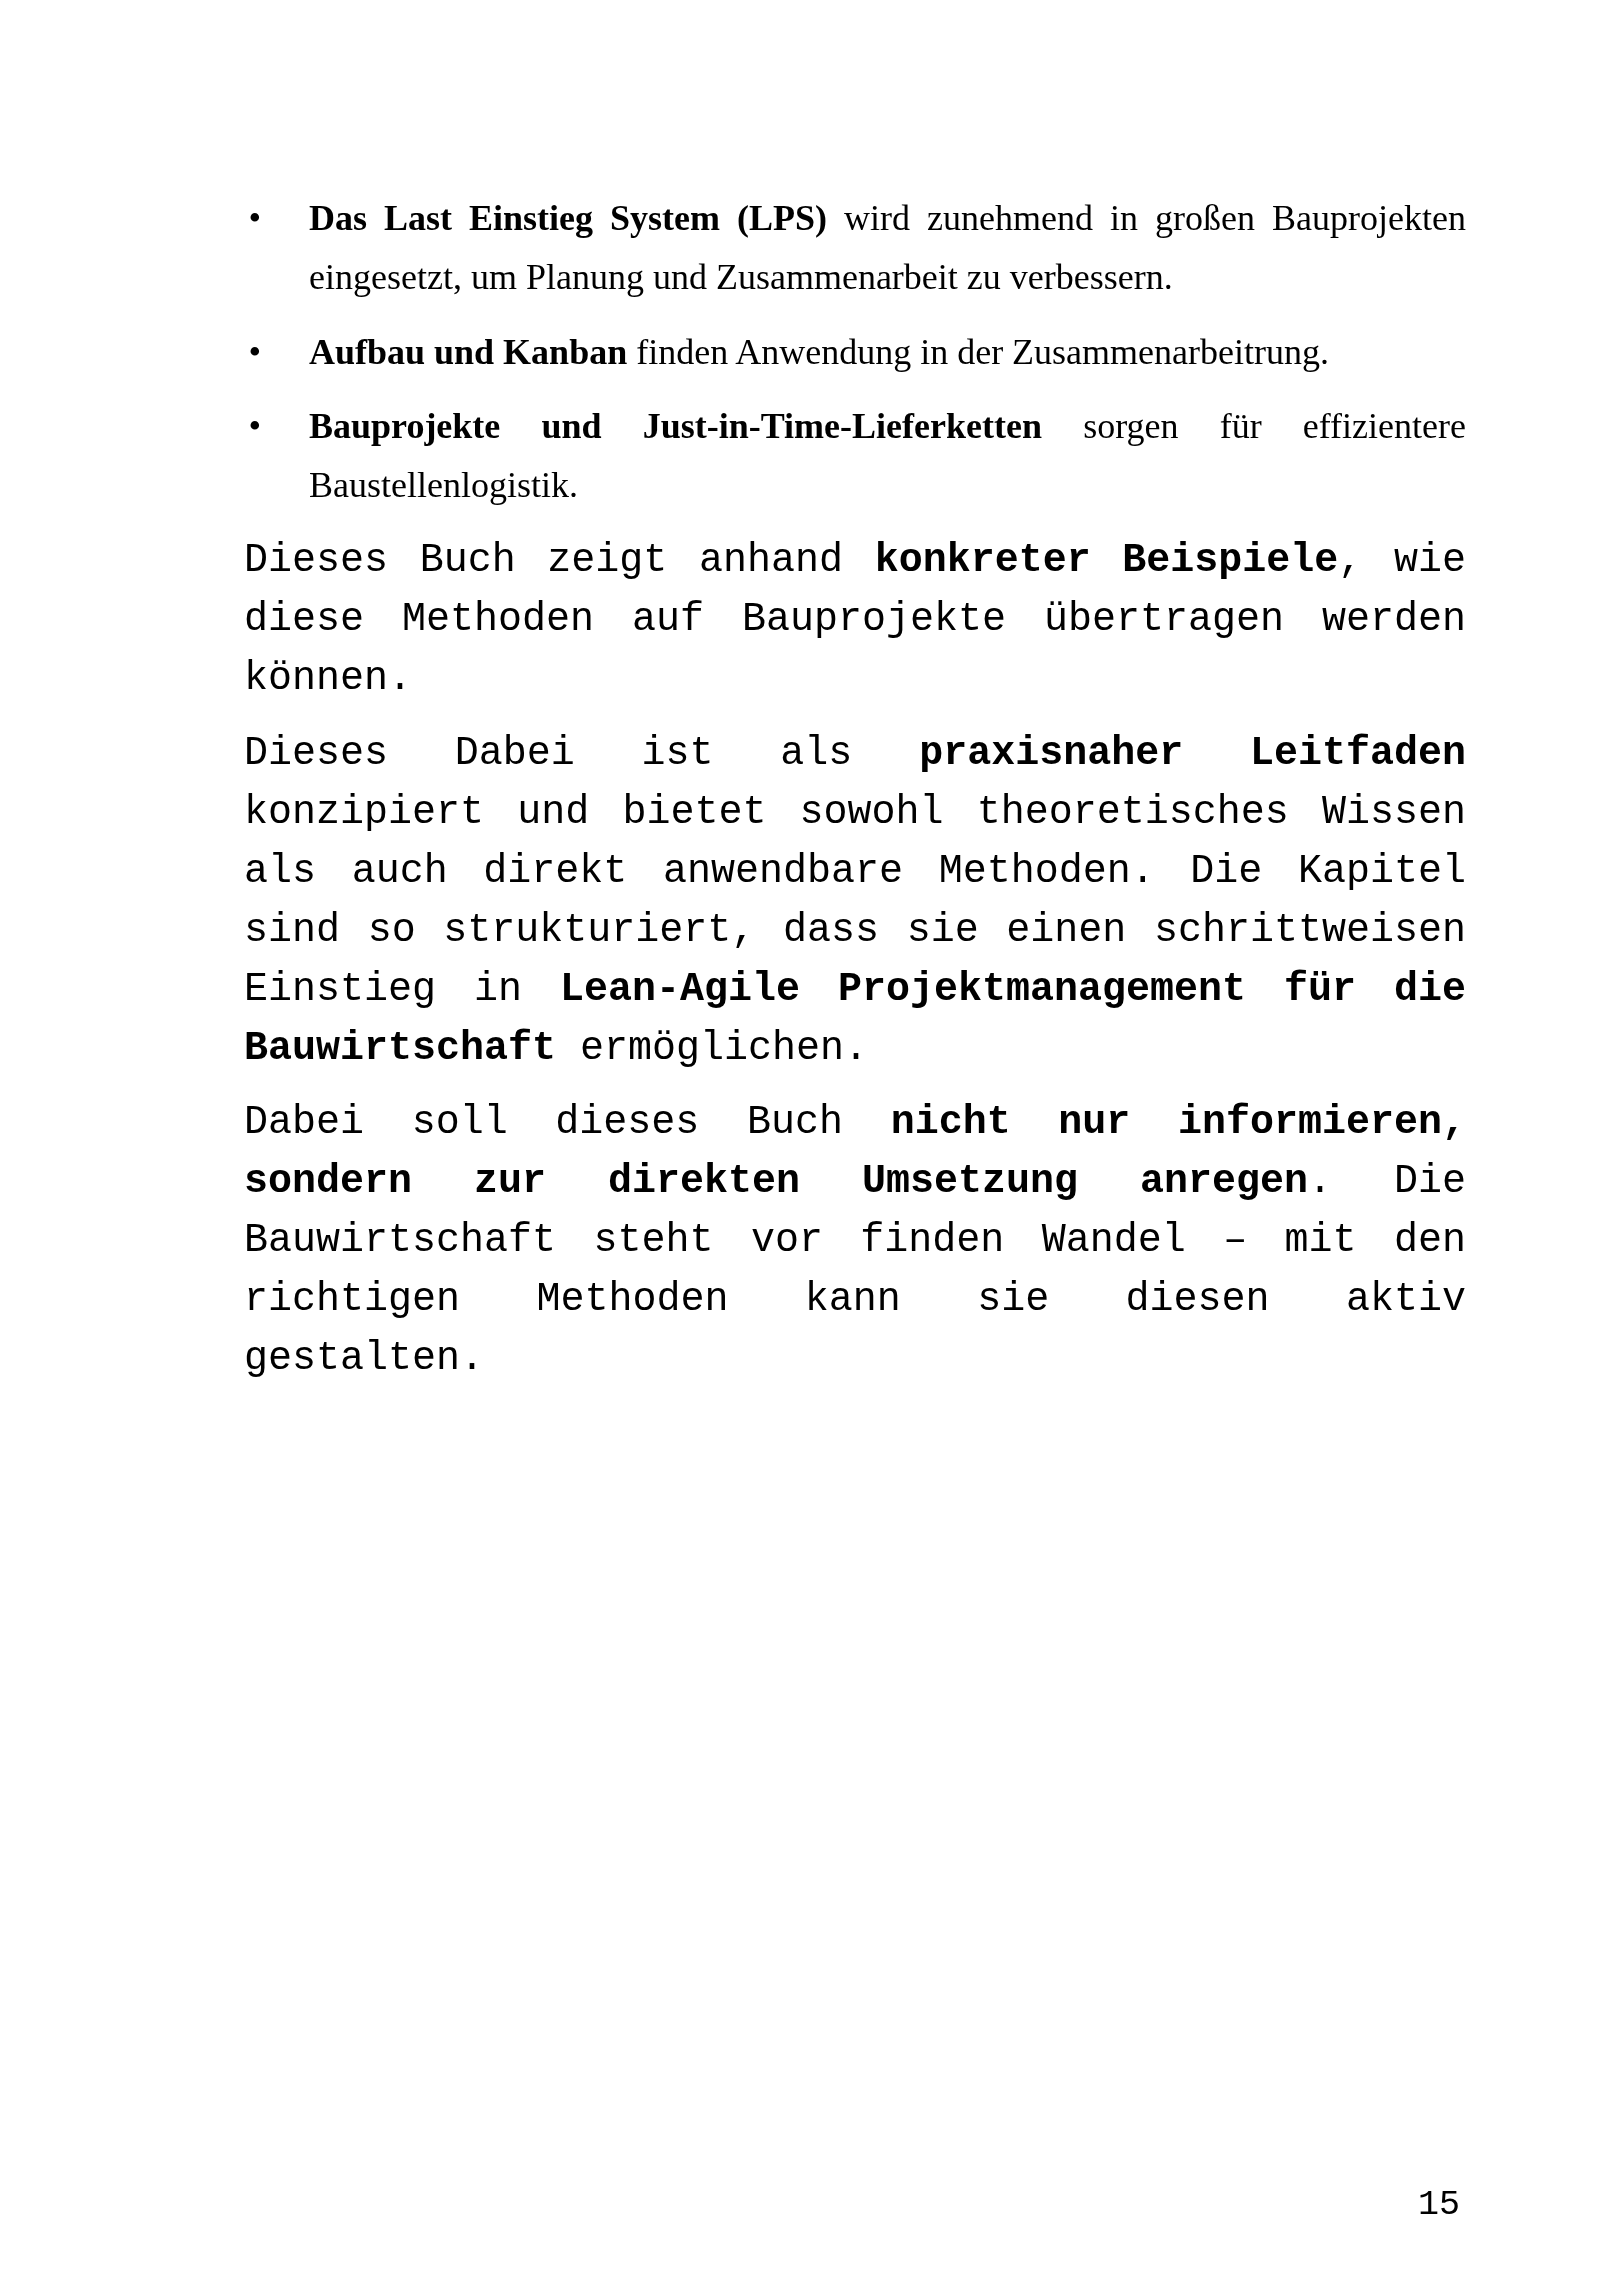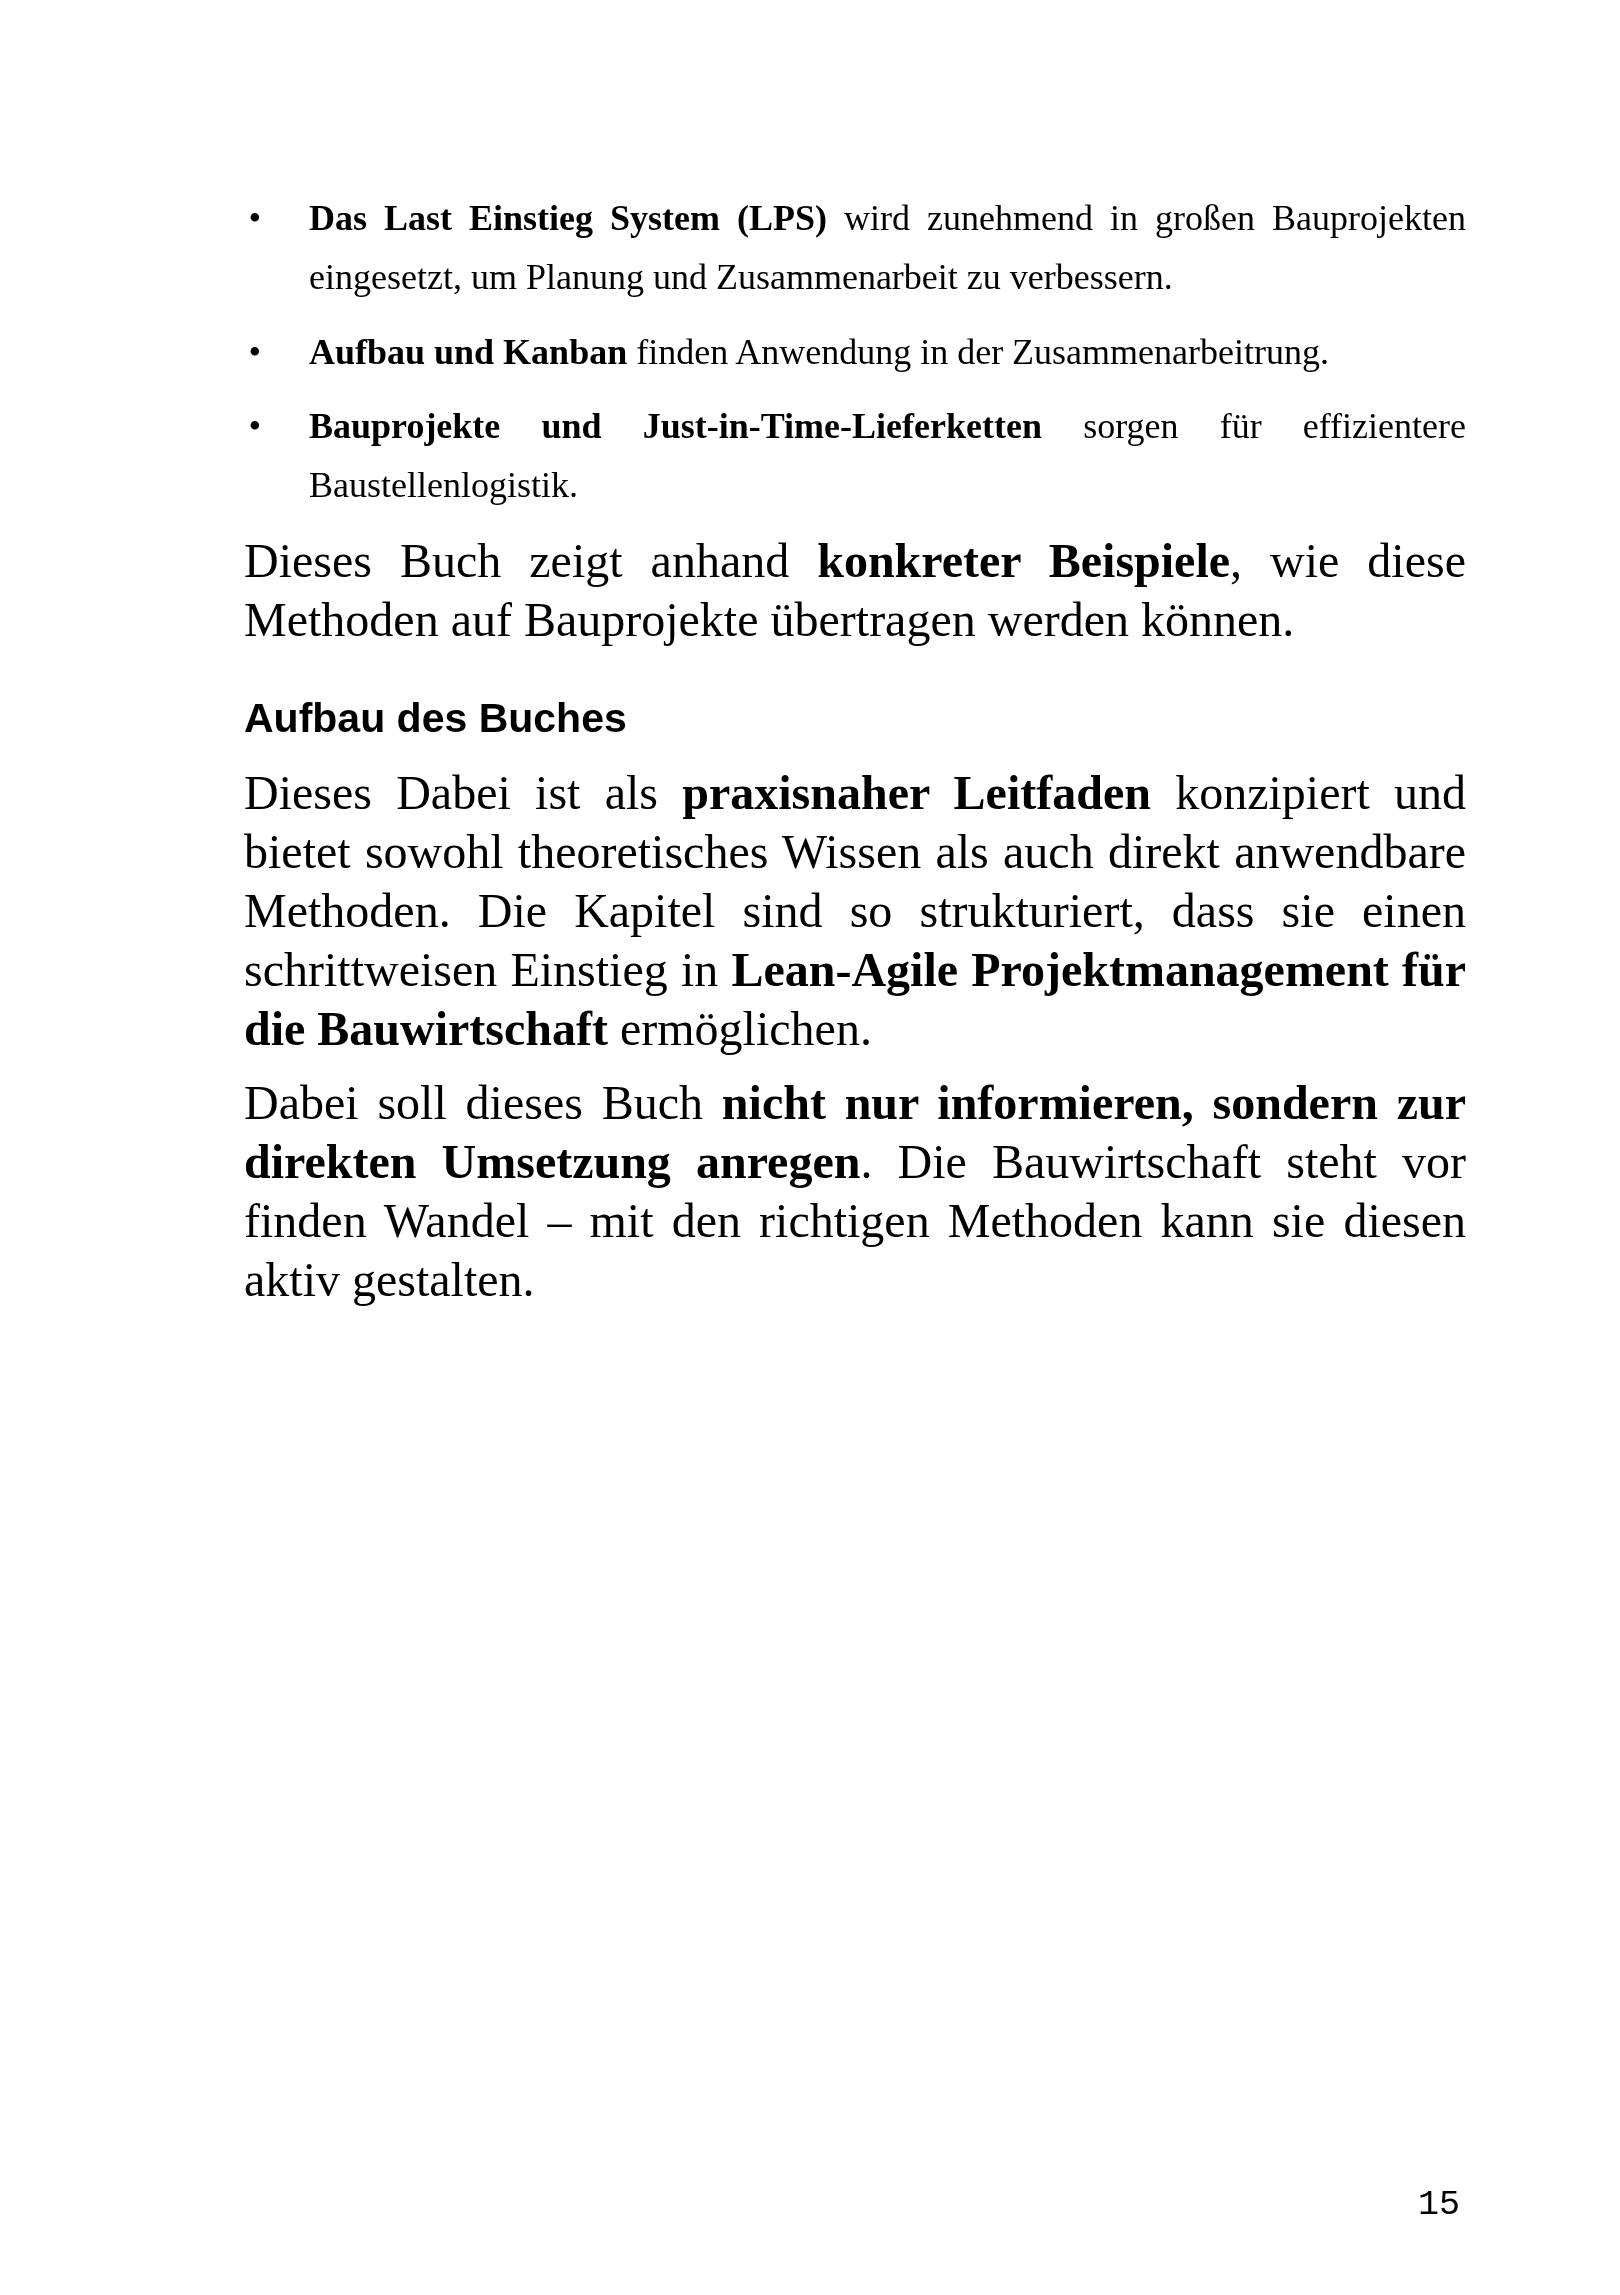--- a/index.html
+++ b/index.html
@@ -37,25 +37,26 @@
     hyphens: manual;
   }
   .bullet-dot {
     position: absolute;
     left: 4.6px;
     top: 0;
     font-size: 36px;
     line-height: 59px;
   }
   p.body-paragraph {
-    font-size: 48px;
+    font-size: 40px;
     line-height: 59px;
     text-align: justify;
     margin: 0 0 15.7px 0;
     hyphens: manual;
+    font-family: Liberation Mono, monospace;
   }
   h2.section-heading {
     font-family: "Liberation Sans", sans-serif;
     font-size: 41px;
     line-height: 52px;
     font-weight: bold;
     margin: 43px 0 18.5px 0;
     color: #000000;
   }
   b {
@@ -78,21 +79,20 @@
   <div class="content">
 
     <ul class="bullet-list">
       <li class="bullet-item"><span class="bullet-dot">•</span><b>Das Last Einstieg System (LPS)</b><span> wird zunehmend in großen Bau­projekten eingesetzt, um Planung und Zusammenarbeit zu verbes­sern.</span></li>
       <li class="bullet-item"><span class="bullet-dot">•</span><b>Aufbau und Kanban</b><span> finden Anwendung in der Zusammenarbeit­rung.</span></li>
       <li class="bullet-item"><span class="bullet-dot">•</span><b>Bauprojekte und Just-in-Time-Lieferketten</b><span> sorgen für effizien­tere Baustellenlogistik.</span></li>
     </ul>
 
     <p class="body-paragraph"><span>Dieses Buch zeigt anhand </span><b>konkreter Beispiele</b><span>, wie diese Methoden auf Bauprojekte übertragen werden können.</span></p>
 
-    <h2 class="section-heading">Aufbau des Buches</h2>
 
     <p class="body-paragraph"><span>Dieses Dabei ist als </span><b>praxisnaher Leitfaden</b><span> konzipiert und bietet so­wohl theoretisches Wissen als auch direkt anwendbare Methoden. Die Kapitel sind so strukturiert, dass sie einen schrittweisen Einstieg in </span><b>Lean-Agile Projektmanagement für die Bauwirtschaft</b><span> ermögli­chen.</span></p>
 
     <p class="body-paragraph"><span>Dabei soll dieses Buch </span><b>nicht nur informieren, sondern zur direkten Umsetzung anregen</b><span>. Die Bauwirtschaft steht vor finden Wandel – mit den richtigen Methoden kann sie diesen aktiv gestalten.</span></p>
 
   </div>
 
   <div class="page-number">15</div>
 </div>
 

